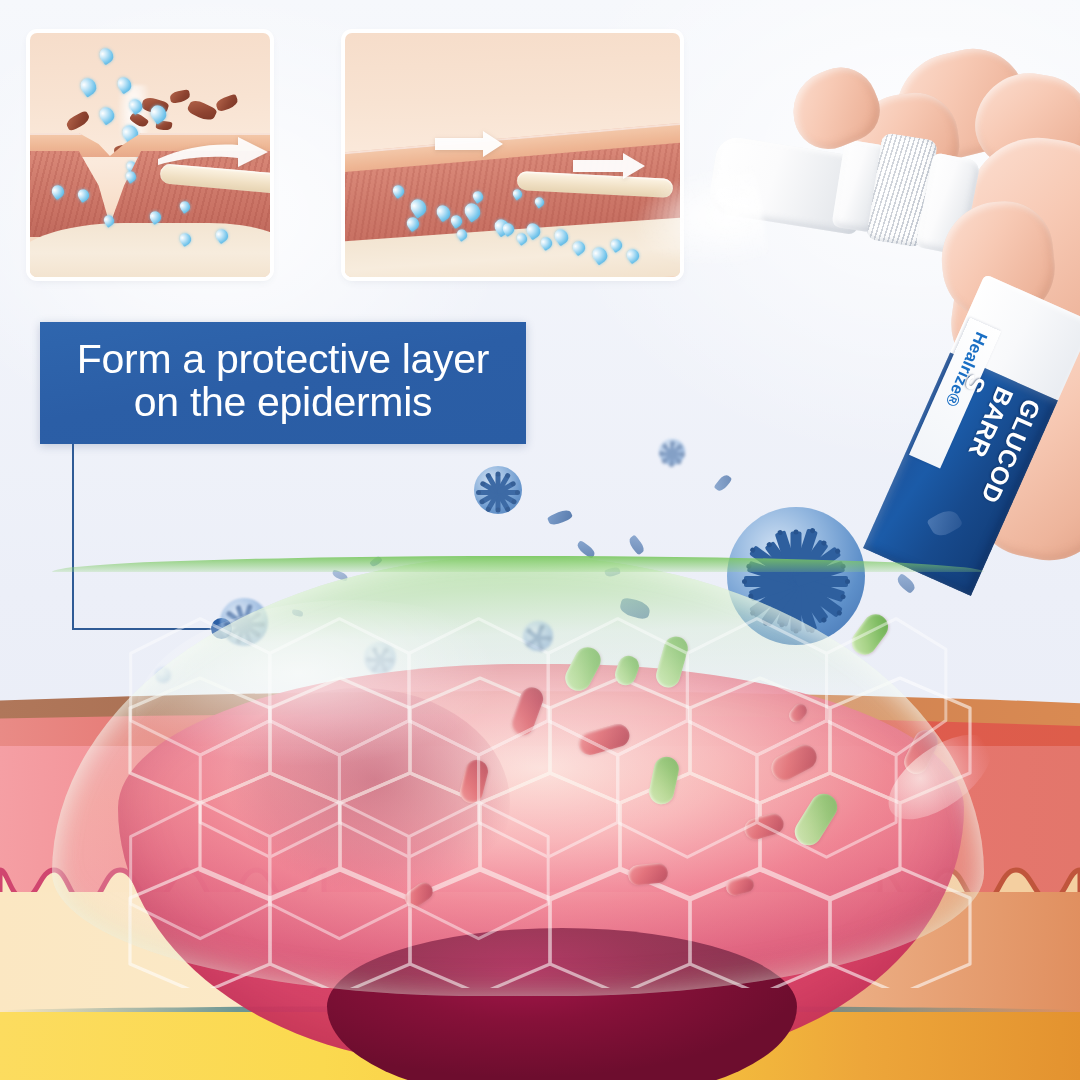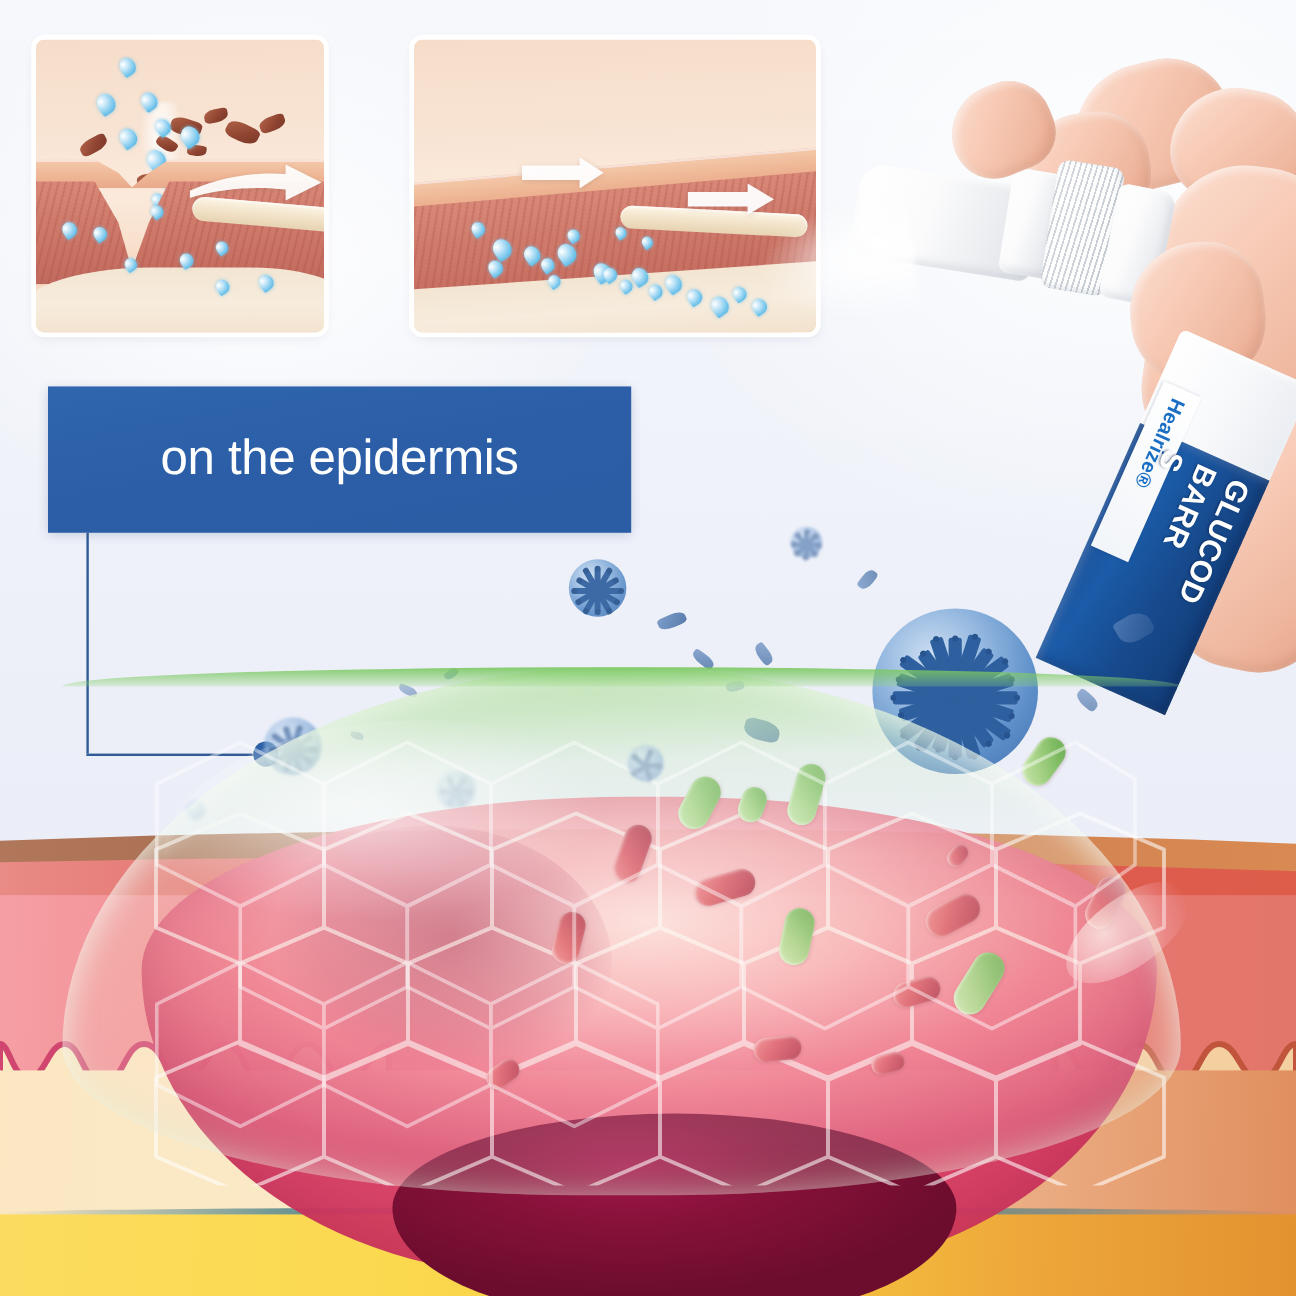--- a/index.html
+++ b/index.html
@@ -430,20 +430,21 @@
       <div class="droplet" style="left:228px;top:208px;width:12px;height:13px;"></div>
       <div class="droplet" style="left:248px;top:214px;width:14px;height:16px;"></div>
       <div class="droplet" style="left:266px;top:206px;width:11px;height:12px;"></div>
       <div class="droplet" style="left:282px;top:216px;width:12px;height:13px;"></div>
       <div class="droplet" style="left:190px;top:164px;width:9px;height:10px;"></div>
       <div class="droplet" style="left:168px;top:156px;width:9px;height:10px;"></div>
     </div>
   </div>
 
   <div id="callout-banner">
+    <div class="banner-line l1">Form a protective layer</div>
     <div class="banner-line l2">on the epidermis</div>
   </div>
 
   <div id="leader">
     <div class="v"></div>
     <div class="h"></div>
     <div class="dot"></div>
   </div>
 
   <div id="spray-assembly">

